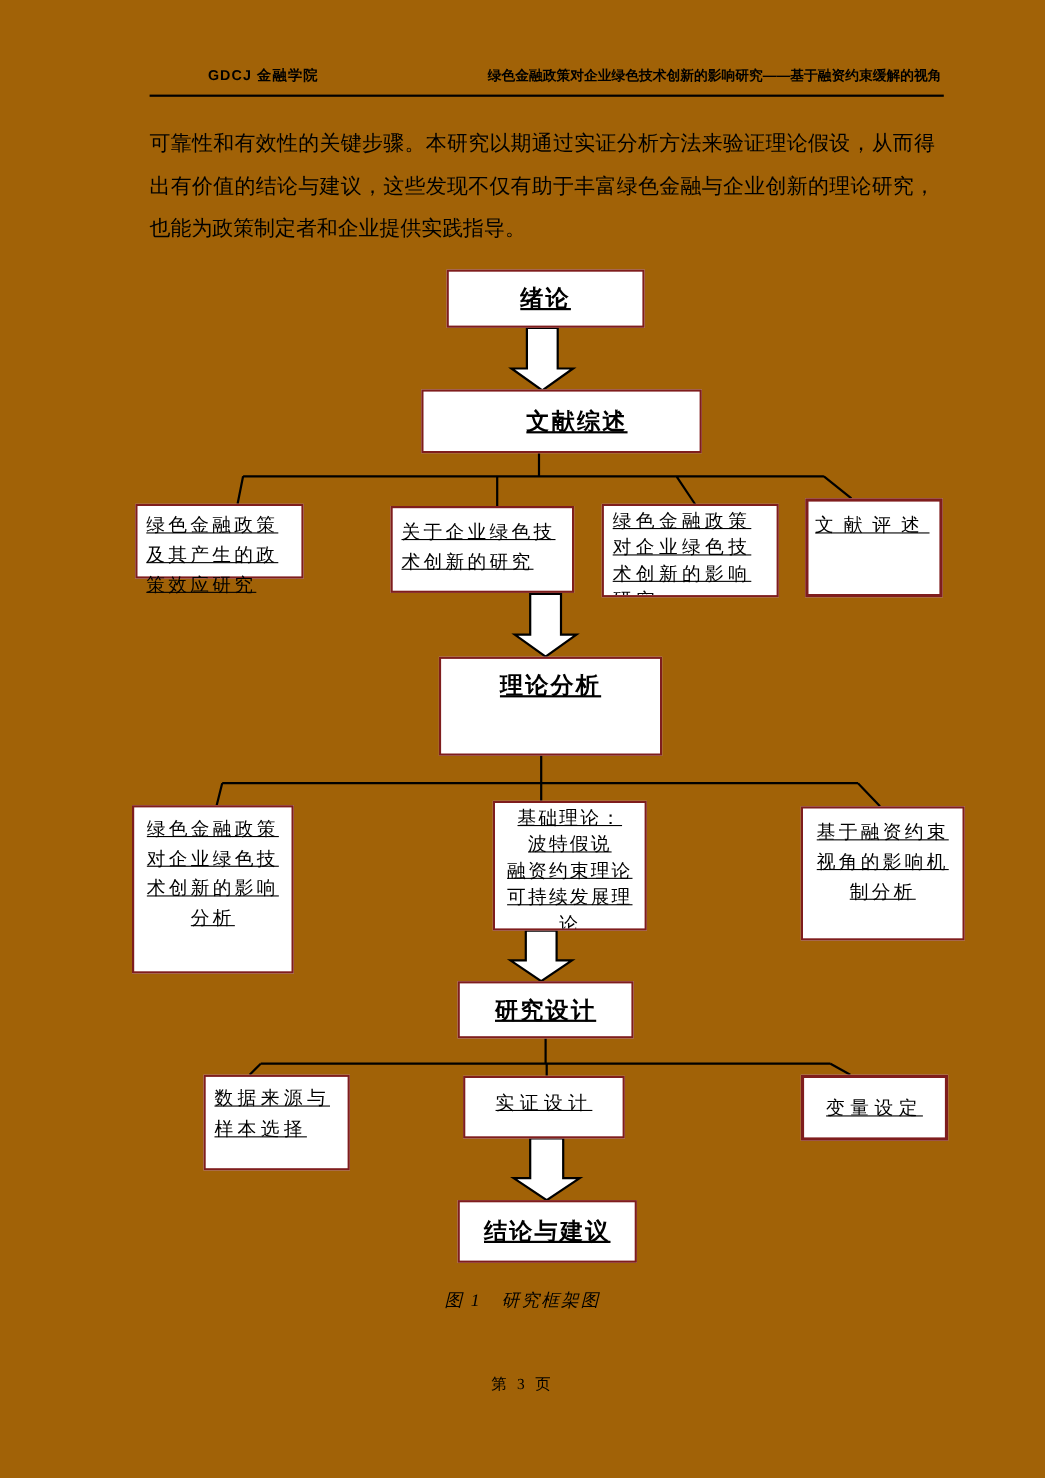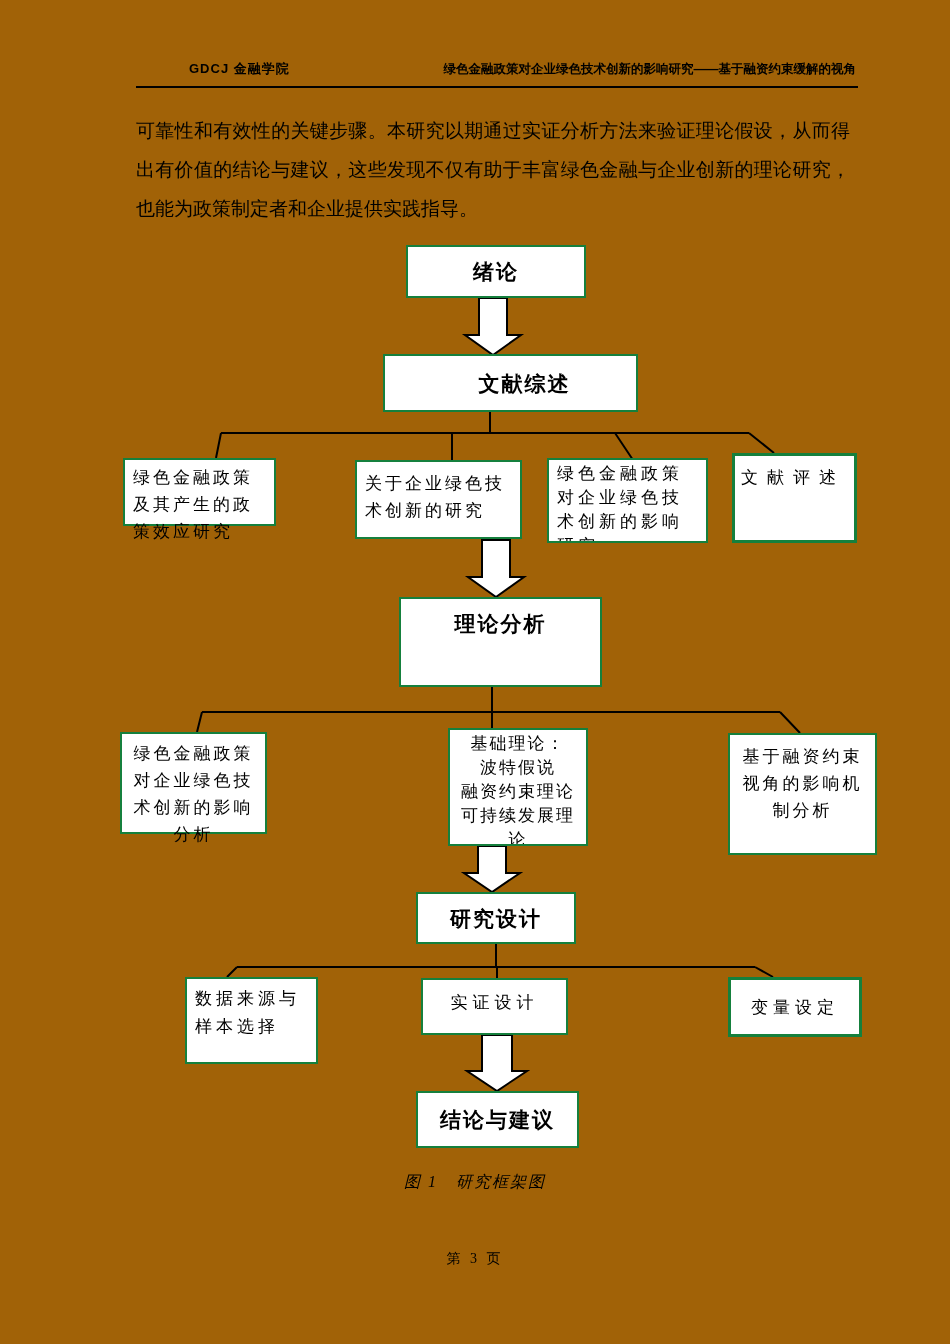--- a/index.html
+++ b/index.html
@@ -15,22 +15,22 @@
 
   
   .body-par{position:absolute;left:136px;top:111px;width:714px;
             font-size:19px;line-height:39px;text-align:justify;}
 
   
   .svg-layer{position:absolute;left:0;top:0;}
   .conn{fill:none;stroke:#000;stroke-width:2;}
   .block-arrow{fill:#fff;stroke:#000;stroke-width:2;}
 
-  .node{position:absolute;background:#fff;border:2px solid #15803d;box-sizing:border-box;
-        font-size:17px;line-height:27px;}
+  .node{position:absolute;background:#fff;border:2px solid #7f1d1d;box-sizing:border-box;
+        font-size:17px;line-height:27px;text-decoration:underline;}
   .node.main{font-weight:bold;font-size:21px;letter-spacing:2px;
              font-family:"Liberation Sans",sans-serif;
              display:flex;align-items:center;justify-content:center;}
   .node.main.toptext{display:block;text-align:center;padding-top:11px;}
 
   .nA{padding:4px 8px 0;letter-spacing:3px;}
   .nB{padding:8px 8px 0;letter-spacing:3px;}
   .nC{padding:2px 8px 0;letter-spacing:4px;line-height:24px;overflow:hidden;}
   .nD{padding:8px 6px 0;letter-spacing:9px;border-width:3px;}
   .nE{padding:6px 6px 0;letter-spacing:3px;text-align:center;}
@@ -78,21 +78,21 @@
   <div class="node nA" style="left:123px;top:458px;width:153px;height:68px;">绿色金融政策及其产生的政策效应研究</div>
 
   <div class="node nB" style="left:355px;top:460px;width:167px;height:79px;">关于企业绿色技术创新的研究</div>
 
   <div class="node nC" style="left:547px;top:458px;width:161px;height:85px;">绿色金融政策对企业绿色技术创新的影响研究</div>
 
   <div class="node nD" style="left:732px;top:453px;width:125px;height:90px;">文献评述</div>
 
   <div class="node main toptext" style="left:399px;top:597px;width:203px;height:90px;">理论分析</div>
 
-  <div class="node nE" style="left:120px;top:732px;width:147px;height:102px;">绿色金融政策对企业绿色技术创新的影响分析</div>
+  <div class="node nE" style="left:120px;top:732px;width:147px;height:153px;">绿色金融政策对企业绿色技术创新的影响分析</div>
 
   <div class="node nF" style="left:420px;top:728px;width:140px;height:118px;">基础理论：
 波特假说
 融资约束理论
 可持续发展理论</div>
 
   <div class="node nG" style="left:728px;top:733px;width:149px;height:122px;">基于融资约束视角的影响机制分析</div>
 
   <div class="node main" style="left:416px;top:892px;width:160px;height:52px;">研究设计</div>
 

